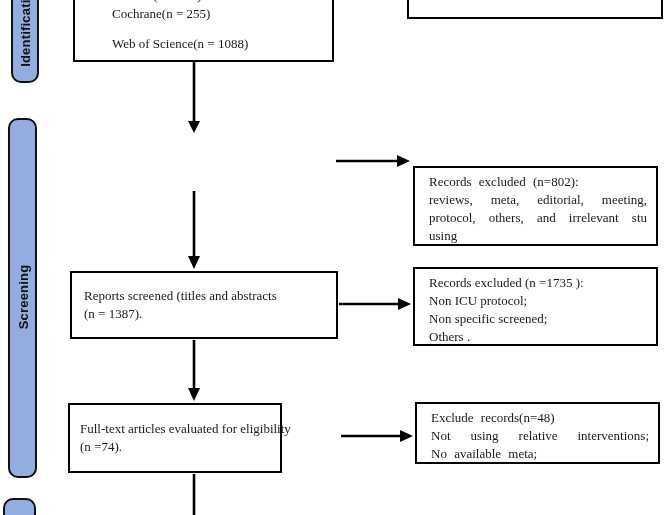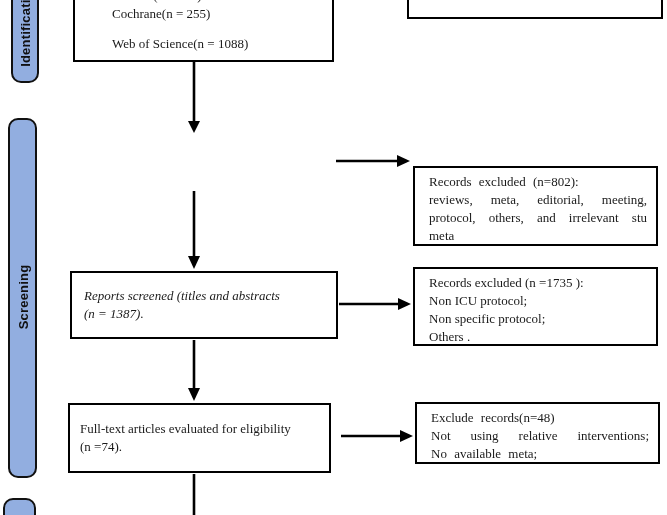--- a/index.html
+++ b/index.html
@@ -105,41 +105,41 @@
   </div>
 
   <div class="fbox" style="left:407px; top:-38px; width:256px; height:57px;"></div>
 
 
   <div class="fbox rbox" style="left:413px; top:118px; width:245px; height:80px;margin-top:48px;">
     <div class="content">
       <div class="line ws">Records excluded (n=802):</div>
       <div class="jl">reviews, meta, editorial, meeting,</div>
       <div class="jl">protocol, others, and irrelevant stu</div>
-      <div class="line">meta</div>
+      <div class="line">using</div>
     </div>
   </div>
 
-  <div class="fbox" style="left:70px; top:271px; width:268px; height:68px;font-style:italic;">
+  <div class="fbox" style="left:70px; top:271px; width:268px; height:68px;">
     <div class="content vcenter" style="left:12px;">
       <div class="line">Reports screened (titles and abstracts</div>
       <div class="line">(n = 1387).</div>
     </div>
   </div>
 
   <div class="fbox rbox" style="left:413px; top:267px; width:245px; height:79px;">
     <div class="content">
       <div class="line">Records excluded (n =1735 ):</div>
       <div class="line">Non ICU protocol;</div>
-      <div class="line">Non specific protocol;</div>
+      <div class="line">Non specific screened;</div>
       <div class="line">Others .</div>
     </div>
   </div>
 
-  <div class="fbox" style="left:68px; top:403px; width:263px; height:70px;font-family:Liberation Serif, serif;">
+  <div class="fbox" style="left:68px; top:403px; width:214px; height:70px;font-family:Liberation Serif, serif;">
     <div class="content vcenter" style="left:10px;">
       <div class="line">Full-text articles evaluated for eligibility</div>
       <div class="line">(n =74).</div>
     </div>
   </div>
 
   <div class="fbox rbox" style="left:415px; top:402px; width:245px; height:62px;">
     <div class="content">
       <div class="line ws">Exclude records(n=48)</div>
       <div class="jl">Not using relative interventions;</div>

